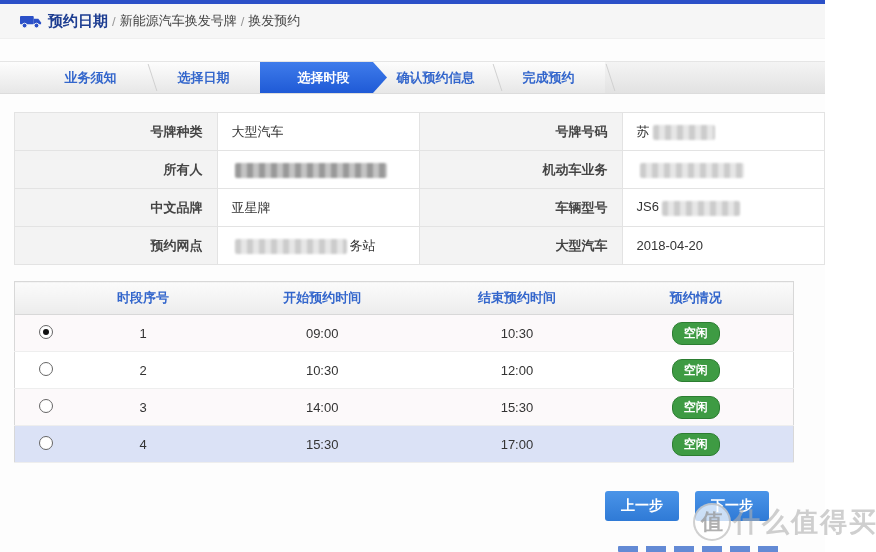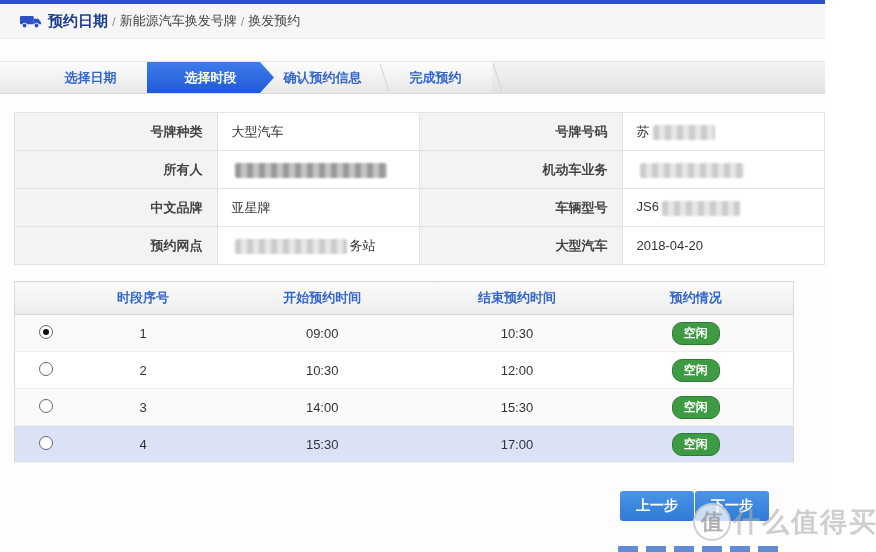--- a/index.html
+++ b/index.html
@@ -60,21 +60,21 @@
 
   .radio { display:inline-block; width:14px; height:14px; border:1px solid #666;
     border-radius:50%; background:#fff; position:relative; cursor:pointer; }
   .radio.checked::after { content:""; position:absolute; left:3px; top:3px; width:6px;
     height:6px; border-radius:50%; background:#111; }
 
   .badge { display:inline-block; background:#3e9b43; border:1px solid #2c7d31;
     border-radius:10px; color:#ffffff; font-size:12px; font-weight:bold; padding:2px 11px; }
 
   
-  .btn-row { position:absolute; right:56px; top:491px; display:flex; gap:1px; }
+  .btn-row { position:absolute; right:56px; top:491px; display:flex; gap:16px; }
   .btn { background:linear-gradient(#4a94e8,#2f7ad6); color:#fff; font-size:14px;
     font-weight:bold; border:none; border-radius:3px; padding:6px 16px; cursor:pointer; }
 
   
   .watermark { position:absolute; left:693px; top:503px; display:flex; align-items:center;
     pointer-events:none; z-index:5; }
   .wm-circle { width:38px; height:38px; border-radius:50%; border:2px solid rgba(170,170,170,.55);
     background:rgba(255,255,255,.75); display:flex; align-items:center; justify-content:center;
     font-size:22px; font-weight:bold; color:rgba(150,150,150,.75); }
   .wm-text { font-size:27px; font-weight:bold; color:rgba(175,175,175,.6);
@@ -100,20 +100,21 @@
       <circle cx="18" cy="13.5" r="2.6" fill="#2b50c8" stroke="#f6f6f6" stroke-width="1"></circle>
     </svg>
     <span class="crumb-title">预约日期</span>
     <span class="crumb-sep">/</span>
     <span class="crumb-item">新能源汽车换发号牌</span>
     <span class="crumb-sep">/</span>
     <span class="crumb-item">换发预约</span>
   </div>
 
   <div class="tabs-wrap">
+    <div class="tab">业务须知</div>
     <div class="tab">选择日期</div>
     <div class="tab active">选择时段</div>
     <div class="tab">确认预约信息</div>
     <div class="tab">完成预约</div>
     <div class="tab-filler"></div>
   </div>
 
   <table class="info-table">
     <tbody>
         <tr>

